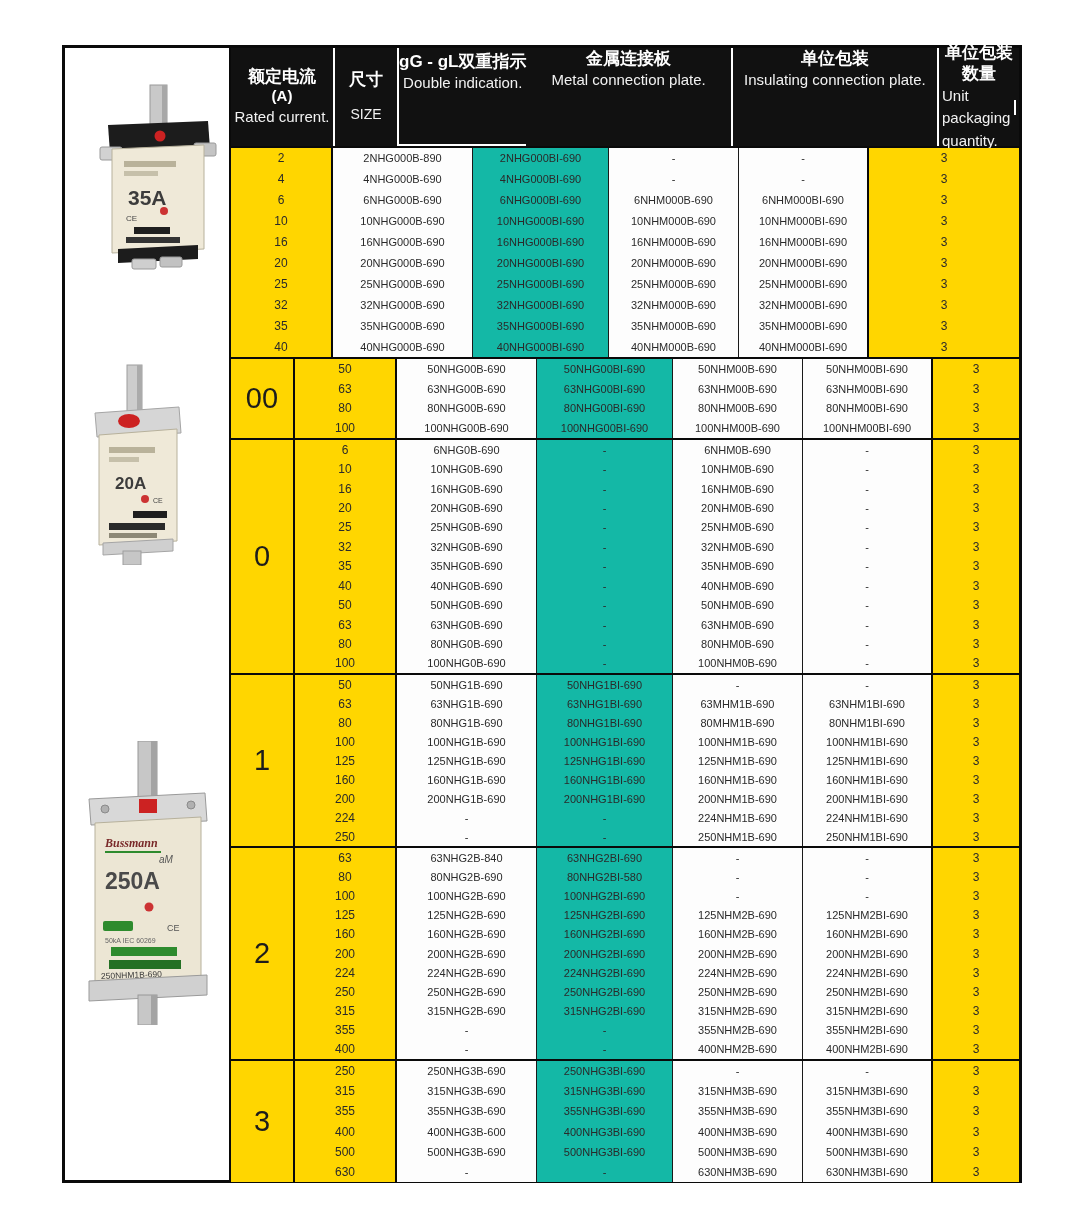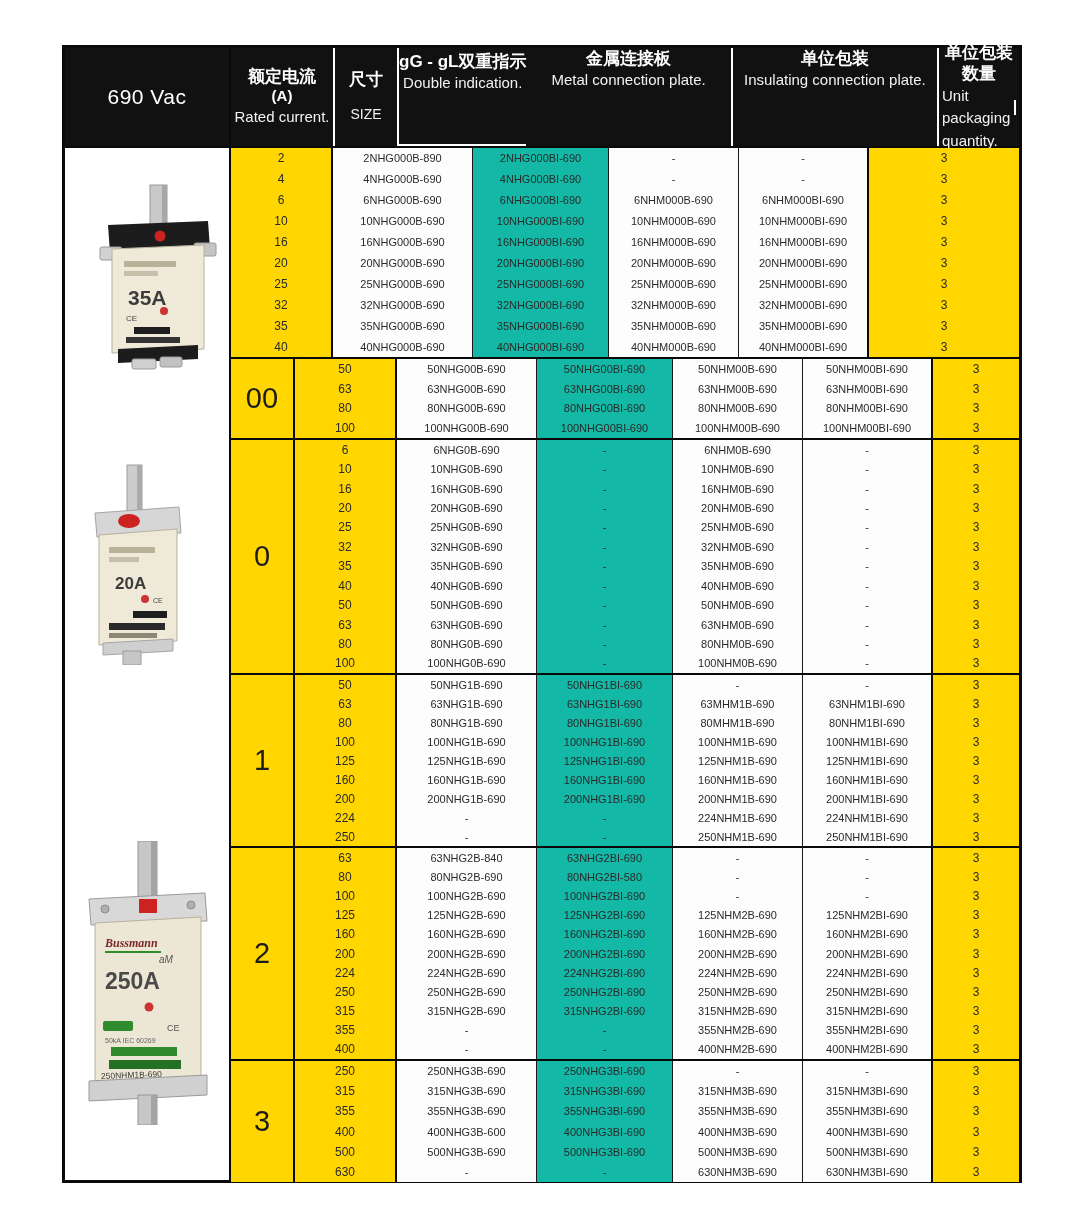--- a/index.html
+++ b/index.html
@@ -42,21 +42,20 @@
   .c-p3{width:130px;border-right:1px solid #1a1a1a;background:#fdfdfd;}
   .c-p4{width:130px;border-right:2px solid #0a0a0a;background:#fdfdfd;}
   .c-qty{flex:1;background:#ffd600;font-size:12px;}
 </style>
 </head>
 <body>
 
 <div id="catalog">
 
   <div class="left-pane">
-    <div class="voltage-head">690 Vac</div>
     <div class="left-body">
 
       <svg class="fuse" style="left:33px;top:35px;" width="120" height="188" viewBox="0 0 120 188">
         <rect x="52" y="2" width="17" height="42" fill="#c9c9c9" stroke="#9a9a9a" stroke-width="1"></rect>
         <rect x="64" y="2" width="5" height="42" fill="#a8a8a8"></rect>
         <polygon points="10,42 110,38 112,66 12,70" fill="#1c1c1c"></polygon>
         <circle cx="62" cy="53" r="5.5" fill="#cc2222"></circle>
         <rect x="2" y="64" width="22" height="13" rx="2" fill="#d2d2d2" stroke="#9a9a9a"></rect>
         <rect x="96" y="60" width="22" height="13" rx="2" fill="#c4c4c4" stroke="#9a9a9a"></rect>
         <polygon points="14,66 106,62 106,166 14,170" fill="#efe9d8" stroke="#b7b19c" stroke-width="1"></polygon>

